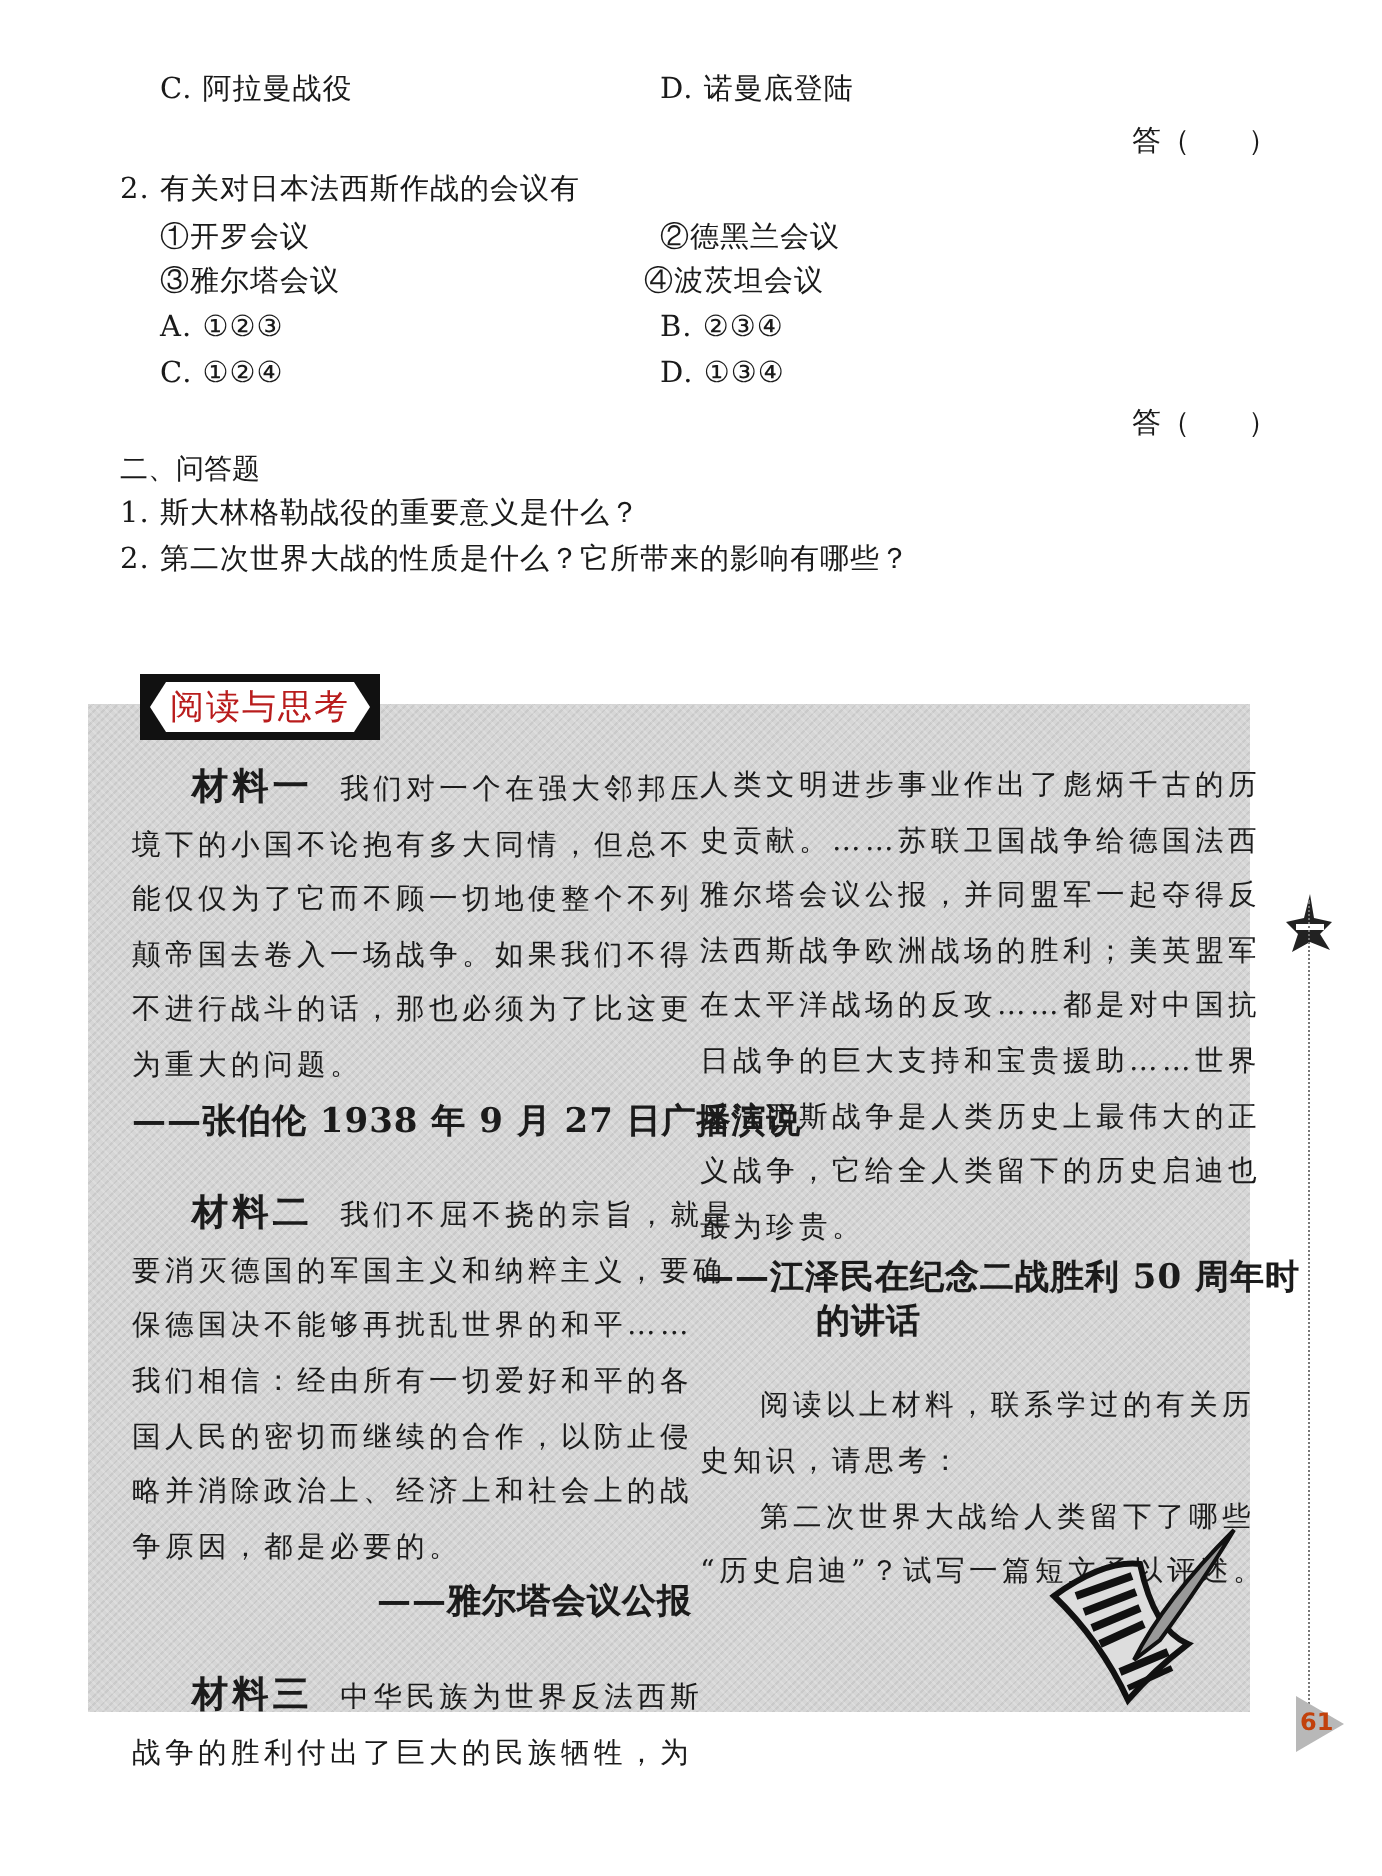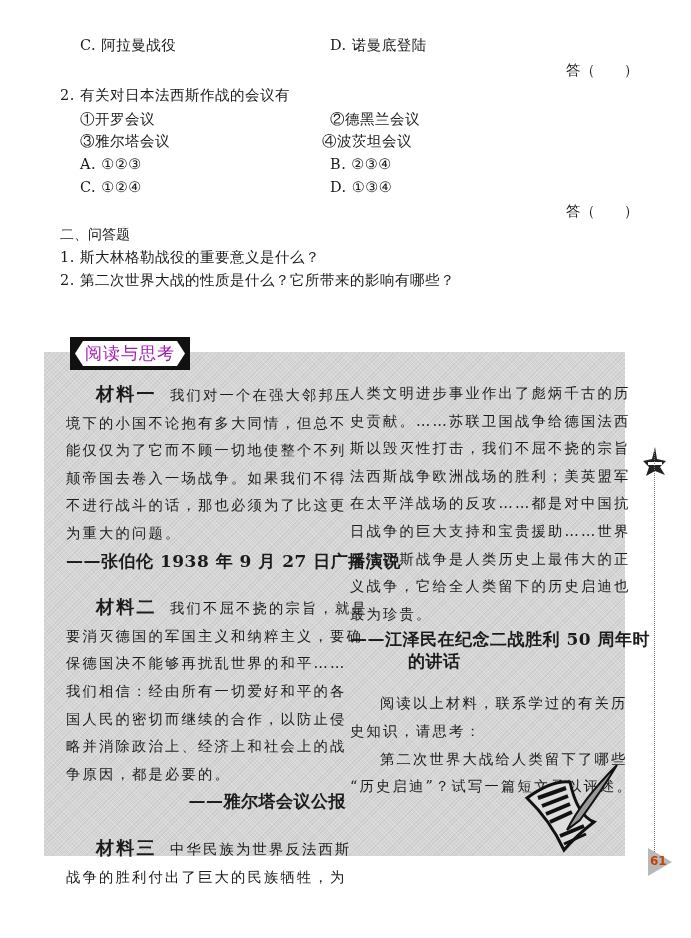--- a/index.html
+++ b/index.html
@@ -21,21 +21,21 @@
     .tag {
       left: 70px; top: 337px; width: 120px; height: 33px;
       background: #111;
     }
     .tag-inner {
       position: absolute; left: 5px; top: 4px; width: 110px; height: 25px;
       background: #fff;
       clip-path: polygon(8px 0, 102px 0, 110px 50%, 102px 100%, 8px 100%, 0 50%);
       display: flex; align-items: center; justify-content: center;
       font-family: "DejaVu Sans", "Liberation Sans", sans-serif;
-      font-size: 17px; color: #a21caf; letter-spacing: 1px;
+      font-size: 17px; color: #b91c1c; letter-spacing: 1px;
     }
     .col { font-size: 14.3px; line-height: 27.6px; letter-spacing: 2.2px; color: #1b1b1b; }
     .col p { white-space: nowrap; }
     .indent { padding-left: 30px; }
     .bold { font-weight: bold; font-family: "DejaVu Sans", "Liberation Sans", sans-serif; font-size: 18px; }
     .src { font-size: 17px; font-weight: bold; text-align: right; letter-spacing: 0.5px; }
 
     .dotline {
       left: 654px; top: 450px; width: 0; height: 410px;
       border-left: 1px dotted #777;
@@ -95,21 +95,21 @@
   <p>争原因，都是必要的。</p>
   <p class="src">——雅尔塔会议公报</p>
   <p style="height:18px;"></p>
   <p class="indent"><span class="bold">材料三</span>&nbsp;&nbsp;<span>中华民族为世界反法西斯</span></p>
   <p>战争的胜利付出了巨大的民族牺牲，为</p>
 </div>
 
 <div class="abs col" style="left:350px; top:380px; width:265px;">
   <p>人类文明进步事业作出了彪炳千古的历</p>
   <p>史贡献。……苏联卫国战争给德国法西</p>
-  <p>斯以毁灭性打击，我们不屈不挠的宗旨</p>
+  <p>雅尔塔会议公报，并同盟军一起夺得反</p>
   <p>法西斯战争欧洲战场的胜利；美英盟军</p>
   <p>在太平洋战场的反攻……都是对中国抗</p>
   <p>日战争的巨大支持和宝贵援助……世界</p>
   <p>反法西斯战争是人类历史上最伟大的正</p>
   <p>义战争，它给全人类留下的历史启迪也</p>
   <p>最为珍贵。</p>
   <p class="src" style="line-height:22px;">——江泽民在纪念二战胜利 50 周年时</p>
   <p class="src" style="text-align:left; padding-left:58px; line-height:22px;">的讲话</p>
   <p style="height:18px;"></p>
   <p class="indent">阅读以上材料，联系学过的有关历</p>

